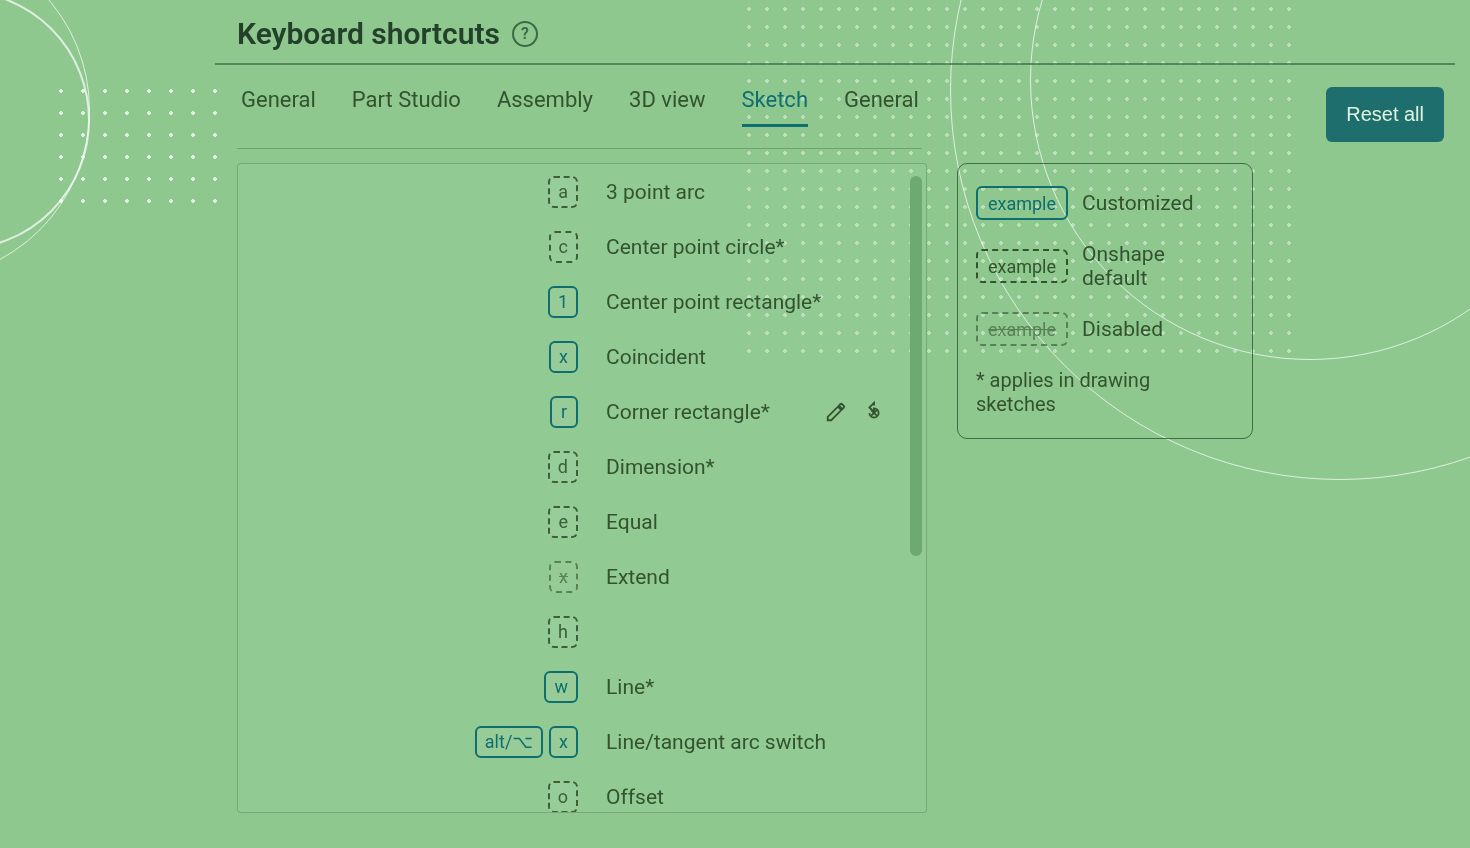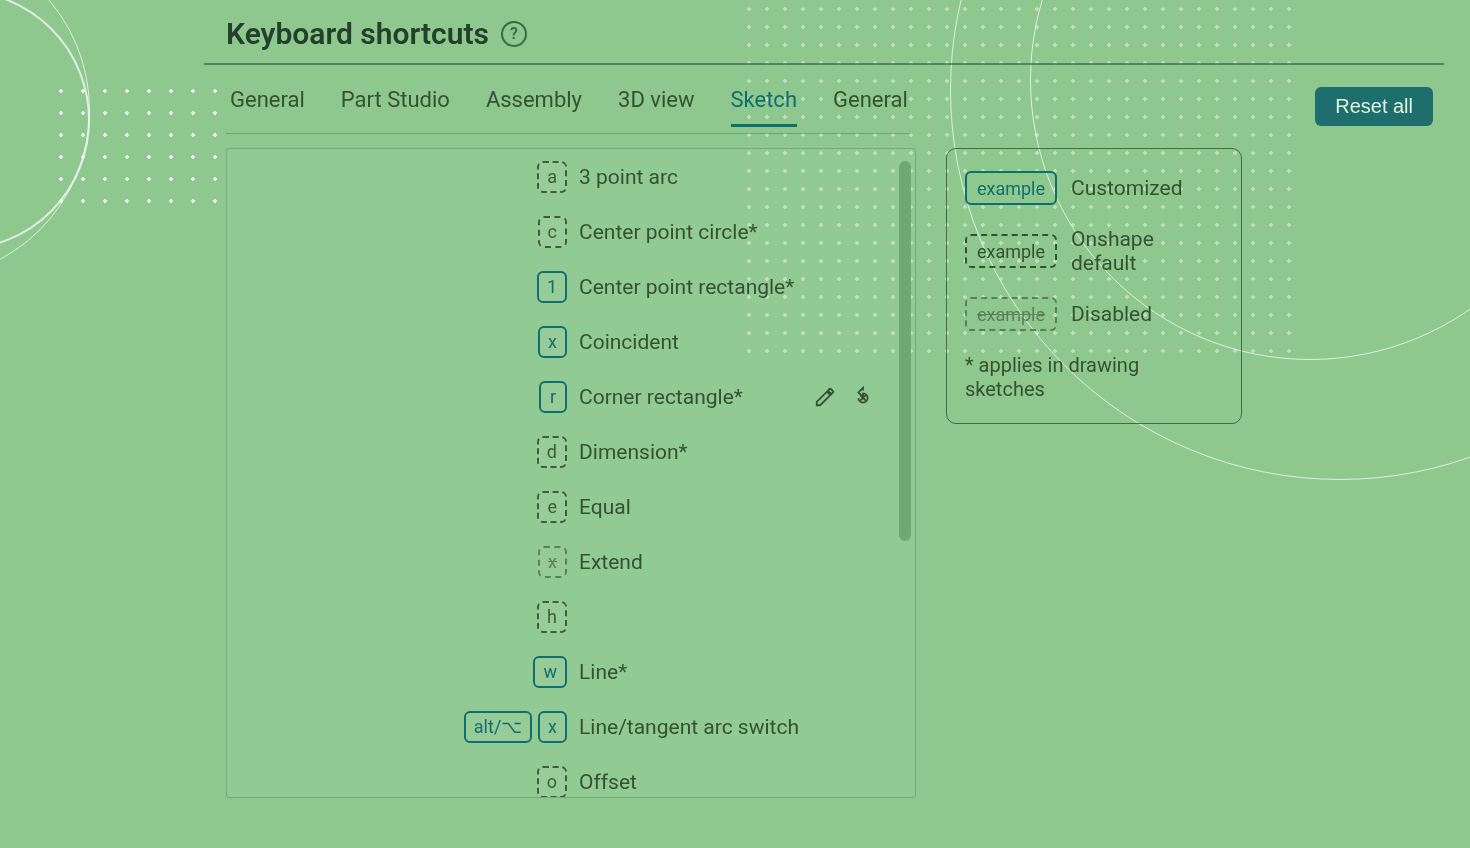--- a/index.html
+++ b/index.html
@@ -15,21 +15,21 @@
   .bg-circle.b { width: 340px; height: 340px; left: -250px; top: -60px; }
   .bg-circle.c { width: 560px; height: 560px; right: -120px; top: -200px; }
   .bg-circle.d { width: 780px; height: 780px; right: -260px; top: -300px; }
   
   .dotgrid { position: absolute; pointer-events: none; background-image: radial-gradient(rgba(255,255,255,0.75) 1.6px, transparent 1.6px); background-size: 22px 22px; }
   .dotgrid.left { left: 50px; top: 80px; width: 180px; height: 130px; }
   .dotgrid.right { left: 740px; top: 0; width: 560px; height: 360px; opacity: 0.55; background-size: 18px 18px; }
 
   .page {
     position: absolute;
-    left: 204px;
+    left: 215px;
     top: 0;
     width: 1255px;
     height: 848px;
   }
 
   .title-row { display: flex; align-items: center; gap: 12px; padding: 16px 22px 12px 22px; }
   .title { font-size: 30px; font-weight: 600; color: #23402a; }
   .help-icon {
     width: 26px; height: 26px; border: 2px solid #3b6a44; border-radius: 50%;
     display: inline-flex; align-items: center; justify-content: center;
@@ -39,21 +39,21 @@
 
   .tabs-row { display: flex; align-items: flex-start; gap: 36px; padding: 22px 26px 6px 26px; position: relative; }
   .tab { font-size: 22px; color: #33532f; cursor: pointer; padding-bottom: 12px; }
   .tab.active { color: #0f6e6e; border-bottom: 3px solid #0f6e6e; }
   .reset-btn {
     margin-left: auto;
     background: #1e6e6e;
     color: #dff3de;
     border: none;
     border-radius: 6px;
-    padding: 8px 20px;
+    padding: 16px 20px;
     font-size: 20px;
     cursor: pointer;
   }
   .tabs-underline { height: 1px; background: #3b6a44; opacity: 0.4; width: 685px; margin-left: 22px; }
 
   .body-row { display: flex; gap: 30px; padding: 14px 0 0 22px; }
 
   .list-panel {
     width: 690px; height: 650px;
     border: 1px solid rgba(30,70,40,0.25);
@@ -71,21 +71,21 @@
   .keys { width: 320px; display: flex; justify-content: flex-end; gap: 6px; align-items: center; }
   .key {
     min-width: 28px; height: 32px; padding: 0 8px;
     border: 2px solid #33532f; border-radius: 6px;
     display: inline-flex; align-items: center; justify-content: center;
     font-size: 18px; color: #33532f; background: rgba(255,255,255,0.05);
   }
   .key.dashed { border-style: dashed; opacity: 0.9; }
   .key.customized { border-color: #0f6e6e; color: #0f6e6e; }
   .key.disabled { border-style: dashed; text-decoration: line-through; opacity: 0.6; }
-  .label { margin-left: 12px; flex: 1; }
+  .label { margin-left: 28px; flex: 1; }
   .row-icons { display: flex; gap: 14px; margin-right: 40px; color: #33532f; }
   .row-icon { width: 24px; height: 24px; display: inline-flex; align-items: center; justify-content: center; cursor: pointer; }
 
   .legend {
     width: 296px;
     border: 1px solid rgba(30,70,40,0.7);
     border-radius: 10px;
     padding: 22px 18px 22px 18px;
     color: #33532f;
     font-size: 21px;

